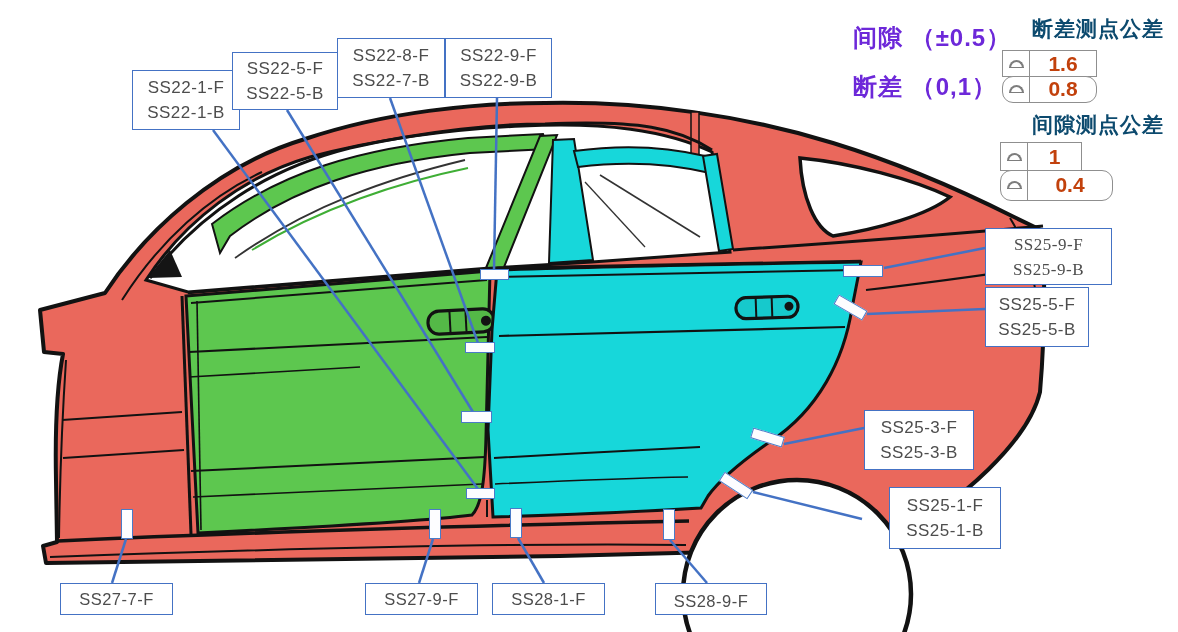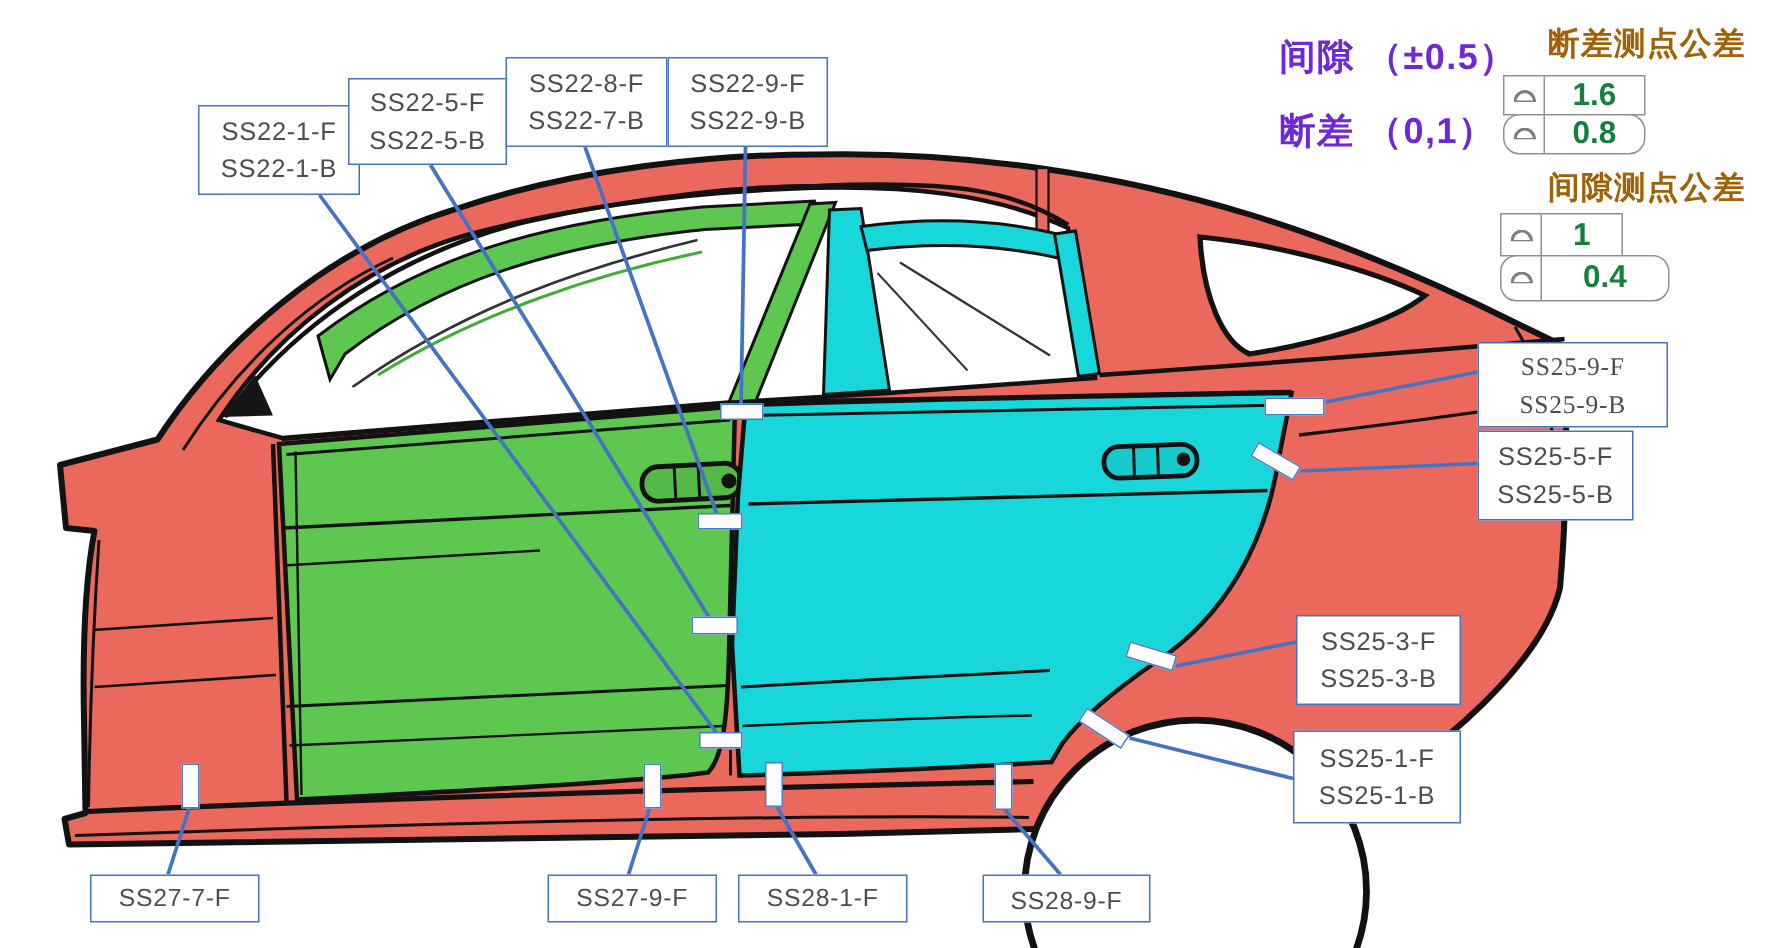--- a/index.html
+++ b/index.html
@@ -6,27 +6,27 @@
   .stage{position:relative;width:1178px;height:632px;background:#fff;overflow:hidden;
          font-family:"Liberation Sans",sans-serif;}
   .stage svg.car{position:absolute;left:0;top:0;}
   #leaders{position:absolute;left:0;top:0;pointer-events:none;z-index:3;}
   .marker{position:absolute;background:#fdfdff;border:1.4px solid #4a7bc8;box-sizing:border-box;z-index:4;}
   .label-box{position:absolute;box-sizing:border-box;border:1.8px solid #4472c4;background:#fff;
              color:#4d4d4d;display:flex;flex-direction:column;align-items:center;justify-content:center;
              font-size:17px;line-height:25px;letter-spacing:0.5px;z-index:5;}
   .label-box.single{font-size:16.5px;}
   .legend-text{position:absolute;font-weight:bold;color:#6d28d9;font-size:24px;letter-spacing:1px;z-index:6;}
-  .tol-title{position:absolute;font-weight:bold;color:#a16207;font-size:21px;letter-spacing:1px;z-index:6;padding-left:36px;}
+  .tol-title{position:absolute;font-weight:bold;color:#0c4a6e;font-size:21px;letter-spacing:1px;z-index:6;padding-left:36px;}
   .tol-table{position:absolute;z-index:6;}
   .tol-row{display:flex;border:1.4px solid #8f8f8f;background:#fff;box-sizing:border-box;}
   .tol-row + .tol-row{margin-top:-1.4px;border-radius:11px;}
   .cell-icon{width:27px;display:flex;align-items:center;justify-content:center;
              border-right:1.4px solid #8f8f8f;box-sizing:border-box;}
-  .cell-val{flex:1;text-align:center;font-weight:bold;font-size:21px;color:#15803d;
+  .cell-val{flex:1;text-align:center;font-weight:bold;font-size:21px;color:#c2410c;
             display:flex;align-items:center;justify-content:center;}
   .dome{display:inline-block;width:15px;height:8px;border:2px solid #7d7d7d;
         border-radius:100% 100% 0 0 / 200% 200% 0 0;border-bottom-width:1.5px;box-sizing:border-box;background:#fff;}
   .r27{height:27px;width:95px;}
   .g1{height:29px;width:82px;}
   .g2{height:31px;width:113px;justify-content:space-between;}
 </style>
 </head>
 <body>
 
@@ -187,21 +187,21 @@
       <div>SS25-9-B</div>
     </div>
     <div class="label-box" style="left: 985px; top: 287px; width: 104px; height: 60px;">
       <div>SS25-5-F</div>
       <div>SS25-5-B</div>
     </div>
     <div class="label-box" style="left: 864px; top: 410px; width: 110px; height: 60px;">
       <div>SS25-3-F</div>
       <div>SS25-3-B</div>
     </div>
-    <div class="label-box" style="left: 862px; top: 487px; width: 112px; height: 62px;">
+    <div class="label-box" style="left: 889px; top: 487px; width: 112px; height: 62px;">
       <div>SS25-1-F</div>
       <div>SS25-1-B</div>
     </div>
     <div class="label-box single" style="left: 60px; top: 583px; width: 113px; height: 32px;">
       <div>SS27-7-F</div>
     </div>
     <div class="label-box single" style="left: 365px; top: 583px; width: 113px; height: 32px;">
       <div>SS27-9-F</div>
     </div>
     <div class="label-box single" style="left: 492px; top: 583px; width: 113px; height: 32px;">

